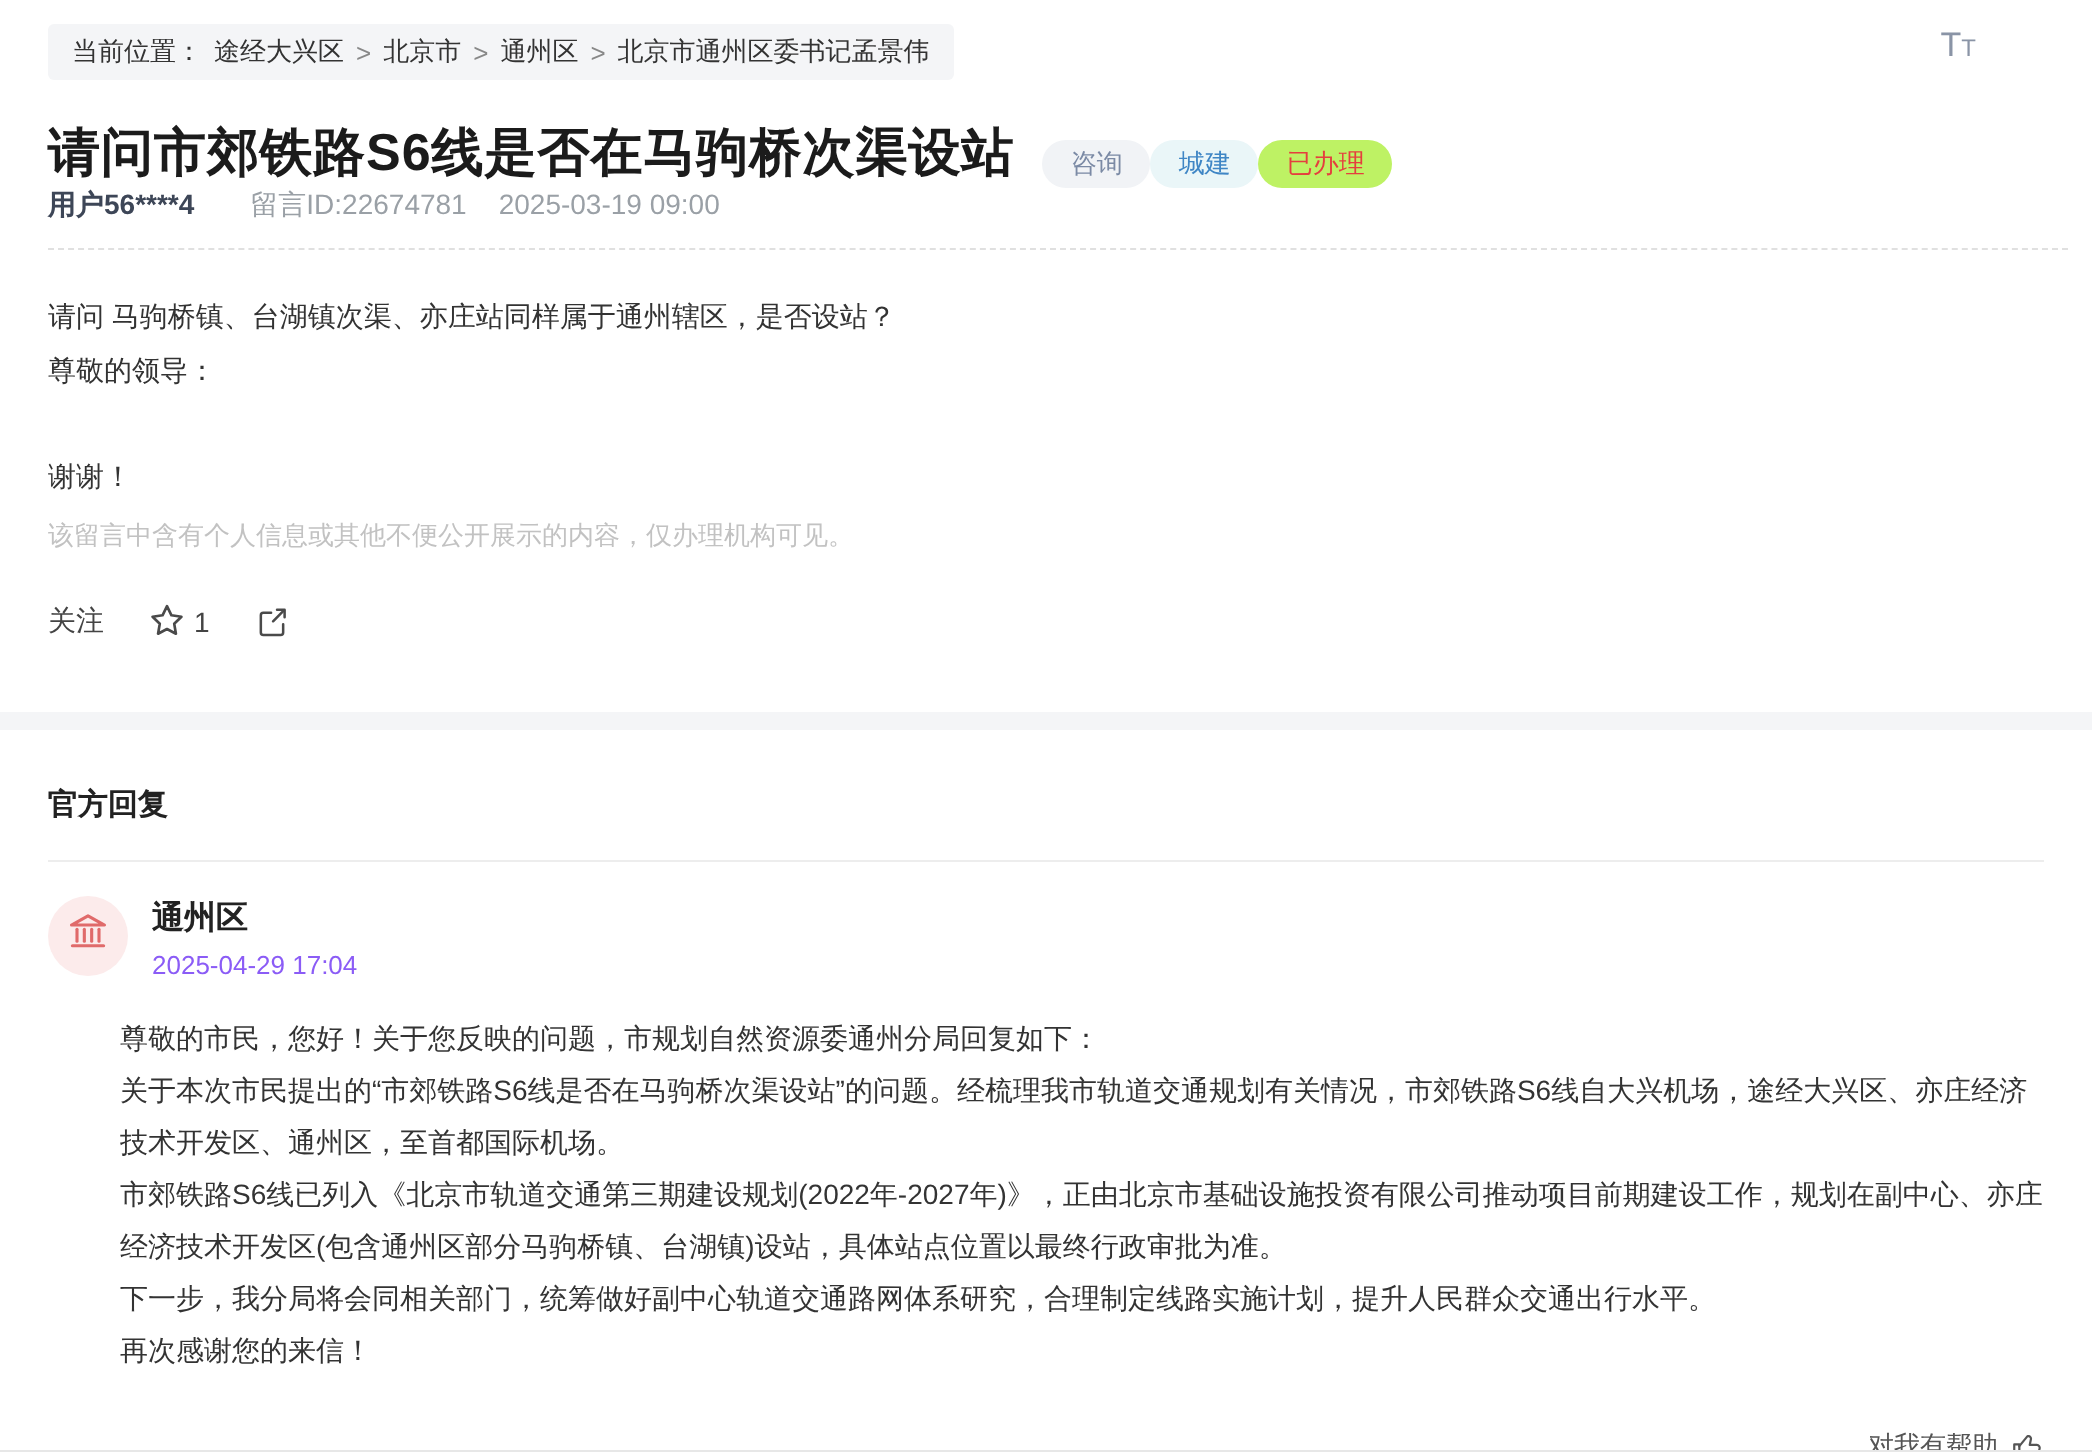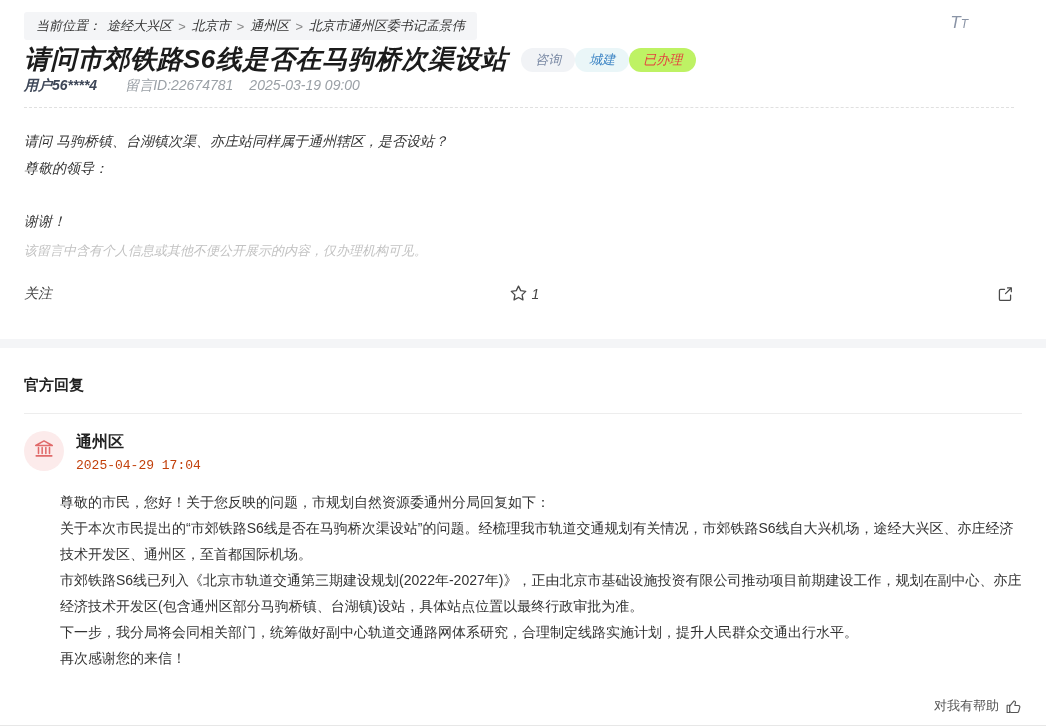--- a/index.html
+++ b/index.html
@@ -6,21 +6,21 @@
   html, body { width: 1046px; height: 726px; background: #fff; }
   body {
     font-family: "Liberation Sans", "DejaVu Sans", sans-serif;
     color: #333;
     overflow: hidden;
     border-bottom: 1px solid #e7e7e7;
   }
   .page { width: 1046px; }
 
   
-  .q-section { padding: 12px 32px 0 24px; font-style: italic; }
+  .q-section { padding: 12px 12px 0 24px; }
 
   .topbar { display: flex; justify-content: space-between; align-items: flex-start; }
   .breadcrumb {
     background: #f4f5f7;
     border-radius: 3px;
     padding: 5px 12px;
     font-size: 13px;
     color: #333;
     display: inline-flex;
     align-items: center;
@@ -32,21 +32,21 @@
   .fontsize-btn {
     color: #8a94a6;
     margin: 2px 46px 0 0;
     cursor: pointer;
     line-height: 1;
     user-select: none;
   }
   .fontsize-btn .big { font-size: 17px; }
   .fontsize-btn .small { font-size: 12px; }
 
-  .title-row { margin-top: 2px; display: flex; align-items: flex-start; flex-wrap: nowrap; }
+  .title-row { margin-top: 19px; display: flex; align-items: flex-end; flex-wrap: nowrap; }
   h1.q-title { font-size: 26px; font-weight: 700; color: #1b1b1b; letter-spacing: 0.5px; }
   .tags { display: flex; margin-left: 14px; margin-top: 6px; }
   .tag {
     font-size: 13px;
     padding: 3px 14px;
     border-radius: 12px;
     white-space: nowrap;
   }
   .tag-consult { background: #f1f3f6; color: #7b8aa5; }
   .tag-domain  { background: #eaf6f8; color: #3f86c5; }
@@ -60,21 +60,21 @@
 
   .dashed-hr { margin-top: 12px; border-top: 1px dashed #e0e0e0; }
 
   .q-body { margin-top: 20px; font-size: 14px; line-height: 27px; color: #333; }
   .q-thanks { margin-top: 26px; }
   .q-privacy-note { margin-top: 7px; font-size: 13px; color: #c2c2c2; }
 
   .q-actions {
     margin-top: 24px;
     display: flex;
-    justify-content: space-between;
+    justify-content: flex-start;
     align-items: center;
     gap: 22px;
     color: #444;
     font-size: 14px;
   }
   .q-actions .action { display: inline-flex; align-items: center; gap: 4px; cursor: pointer; }
   .q-actions svg { display: block; }
 
   
   .band { margin-top: 36px; height: 9px; background: #f4f5f7; width: 100%; }
@@ -85,21 +85,21 @@
   .r-hr { margin-top: 18px; border-top: 1px solid #ededed; }
 
   .r-card-head { margin-top: 17px; display: flex; align-items: flex-start; gap: 12px; }
   .avatar {
     width: 40px; height: 40px; border-radius: 50%;
     background: #fcebeb;
     display: flex; align-items: center; justify-content: center;
     flex: 0 0 auto;
   }
   .r-author { font-size: 16px; font-weight: 700; color: #222; margin-top: 1px; }
-  .r-date { font-size: 13px; color: #c2410c; margin-top: 5px; font-family: Liberation Mono, monospace; }
+  .r-date { font-size: 13px; color: #8b5cf6; margin-top: 5px; }
 
   .r-paragraphs { margin: 16px 0 0 36px; font-size: 14px; line-height: 26px; color: #333; max-width: 962px; }
 
   .r-helpful {
     margin-top: 26px;
     padding-bottom: 28px;
     display: flex;
     justify-content: flex-end;
     align-items: center;
     gap: 6px;

